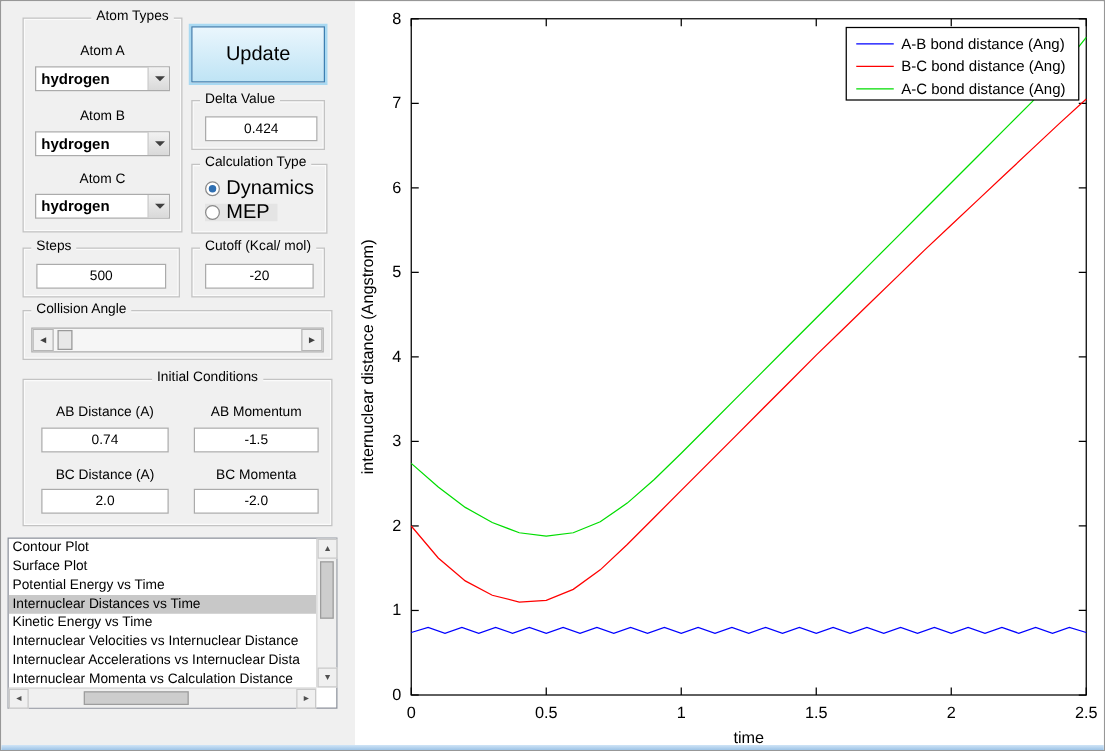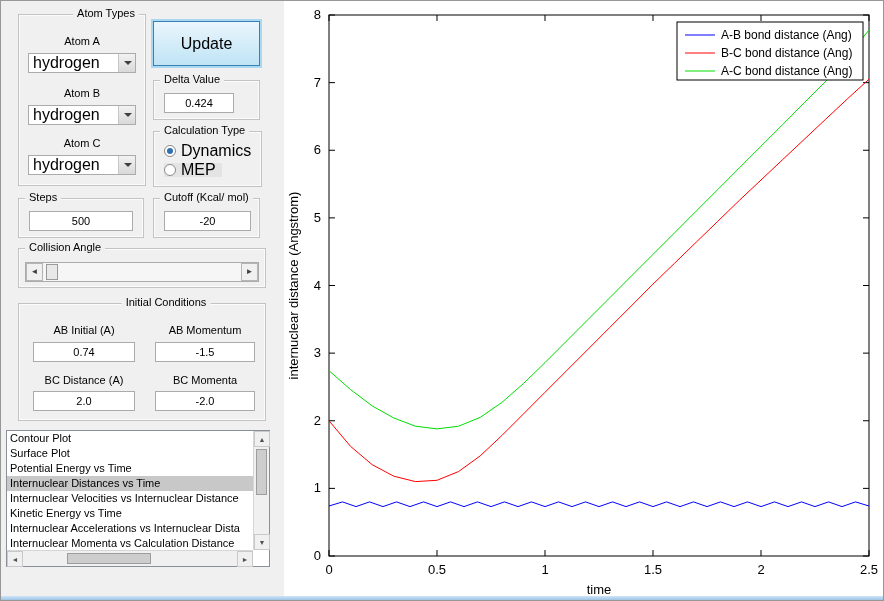--- a/index.html
+++ b/index.html
@@ -9,21 +9,21 @@
 
   .group { position:absolute; border:1px solid #c3c3c3; box-shadow: inset 0 0 0 1px #fbfbfb; }
   .group-title { position:absolute; top:-8px; background:#f0f0f0; padding:0 4px; font-size:11px; white-space:nowrap; }
   .t-center { left:50%; transform:translateX(-50%);margin-left:24px; }
   .t-left { left:6px; }
 
   .lbl { position:absolute; font-size:11px; white-space:nowrap; }
   .lbl.c { text-align:center; }
 
   .combo { position:absolute; height:20px; background:#ffffff; border:1px solid #ababab; }
-  .combo-text { position:absolute; left:4px; top:0; line-height:18px; font-size:16px; }
+  .combo-text { position:absolute; left:4px; top:0; line-height:18px; font-size:12px;font-weight:bold; }
   .combo-btn { position:absolute; right:0; top:0; width:17px; height:18px; background:linear-gradient(#f2f2f2,#d9d9d9); border-left:1px solid #c6c6c6; }
   .combo-arr { position:absolute; left:5px; top:7px; width:0; height:0; border-left:4px solid transparent; border-right:4px solid transparent; border-top:4px solid #404040; }
 
   .txtfield { position:absolute; height:20px; background:#ffffff; border:1px solid #ababab; font-size:11px; text-align:center; padding:0 2px; }
 
   .btn-update { position:absolute; left:152px; top:20px; width:107px; height:45px;
     background:linear-gradient(#eaf6fd,#bfe4f5); border:1px solid #3c7fb1;
     box-shadow:0 0 0 2px #a9d9f2; font-size:16px; color:#000; cursor:pointer; }
 
   .radio-row { position:absolute; left:10px; height:14px; display:flex; align-items:center; gap:5px; }
@@ -79,21 +79,21 @@
         <span class="combo-btn">
             <span class="combo-arr"></span>
           </span>
       </div>
     </div>
 
     <button class="btn-update">Update</button>
 
     <div class="group" style="left:152px; top:79px; width:107px; height:40px;">
       <span class="group-title t-left">Delta Value</span>
-      <input class="txtfield" style="left: 10px; top: 12px; width: 70px;" value="0.424">
+      <input class="txtfield" style="left: 10px; top: 12px; width: 90px;" value="0.424">
     </div>
 
     <div class="group" style="left:152px; top:130px; width:109px; height:56px;">
       <span class="group-title t-left">Calculation Type</span>
       <div class="radio-row" style="top:12px;">
         <span class="radio checked"></span>
         <span class="radio-label">Dynamics</span>
       </div>
       <div class="radio-row alt" style="top:31px;">
         <span class="radio"></span>
@@ -115,38 +115,38 @@
       <span class="group-title t-left">Collision Angle</span>
       <div class="slider" style="left:6px; top:13px; width:234px;">
         <div class="sl-btn" style="left:0;">◄</div>
         <div class="sl-thumb" style="left:20px;"></div>
         <div class="sl-btn" style="right:0;">►</div>
       </div>
     </div>
 
     <div class="group" style="left:17px; top:302px; width:248px; height:118px;">
       <span class="group-title t-center">Initial Conditions</span>
-      <span class="lbl c" style="left:14px; width:102px; top:20px;">AB Initial (A)</span>
+      <span class="lbl c" style="left:14px; width:102px; top:20px;">AB Distance (A)</span>
       <span class="lbl c" style="left:136px; width:100px; top:20px;">AB Momentum</span>
       <input class="txtfield" style="left: 14px; top: 38px; width: 102px;" value="0.74">
       <input class="txtfield" style="left: 136px; top: 38px; width: 100px;" value="-1.5">
       <span class="lbl c" style="left:14px; width:102px; top:70px;">BC Distance (A)</span>
       <span class="lbl c" style="left:136px; width:100px; top:70px;">BC Momenta</span>
       <input class="txtfield" style="left: 14px; top: 87px; width: 102px;" value="2.0">
       <input class="txtfield" style="left: 136px; top: 87px; width: 100px;" value="-2.0">
     </div>
 
     <div class="listbox">
       <div class="list-items">
           <div class="li">Contour Plot</div>
           <div class="li">Surface Plot</div>
           <div class="li">Potential Energy vs Time</div>
           <div class="li sel">Internuclear Distances vs Time</div>
+          <div class="li">Kinetic Energy vs Time</div>
           <div class="li">Internuclear Velocities vs Internuclear Distance</div>
-          <div class="li">Kinetic Energy vs Time</div>
           <div class="li">Internuclear Accelerations vs Internuclear Dista</div>
           <div class="li">Internuclear Momenta vs Calculation Distance</div>
         </div>
       <div class="vscroll">
         <div class="sb-btn" style="left:0; top:0;">▲</div>
         <div class="vthumb"></div>
         <div class="sb-btn" style="left:0; bottom:0;">▼</div>
       </div>
       <div class="hscroll">
         <div class="sb-btn" style="left:0; top:0;">◄</div>

